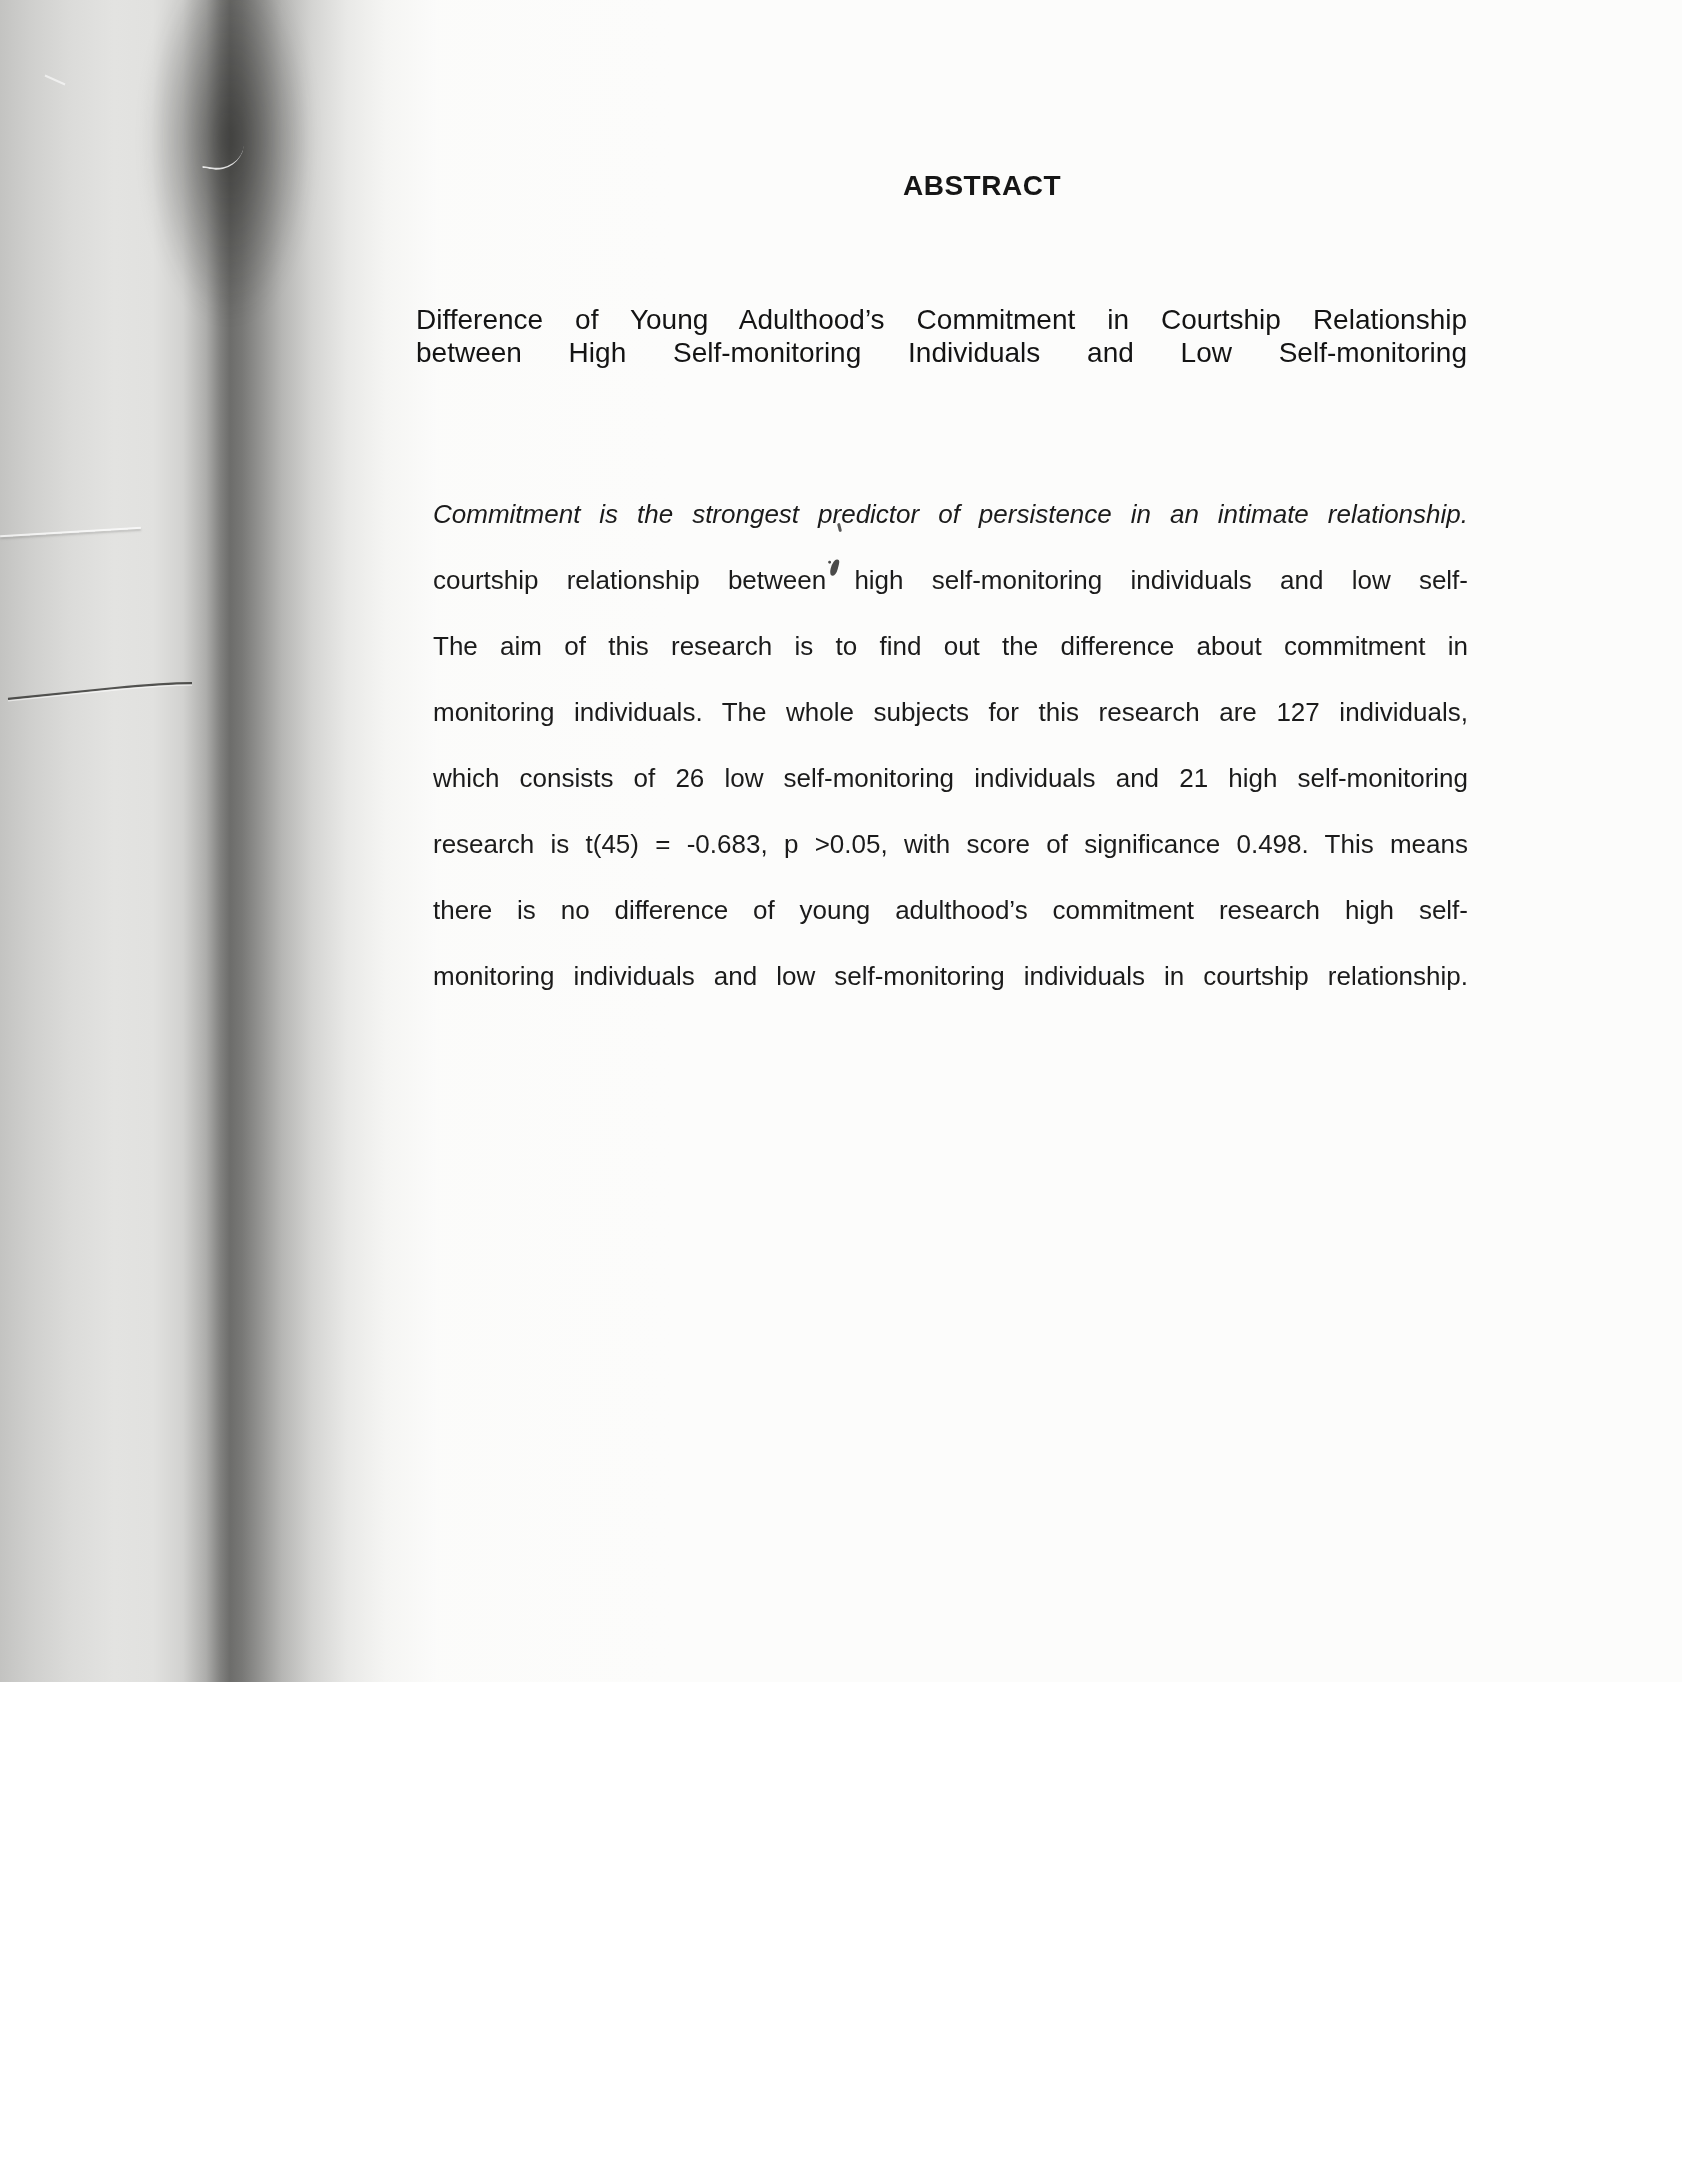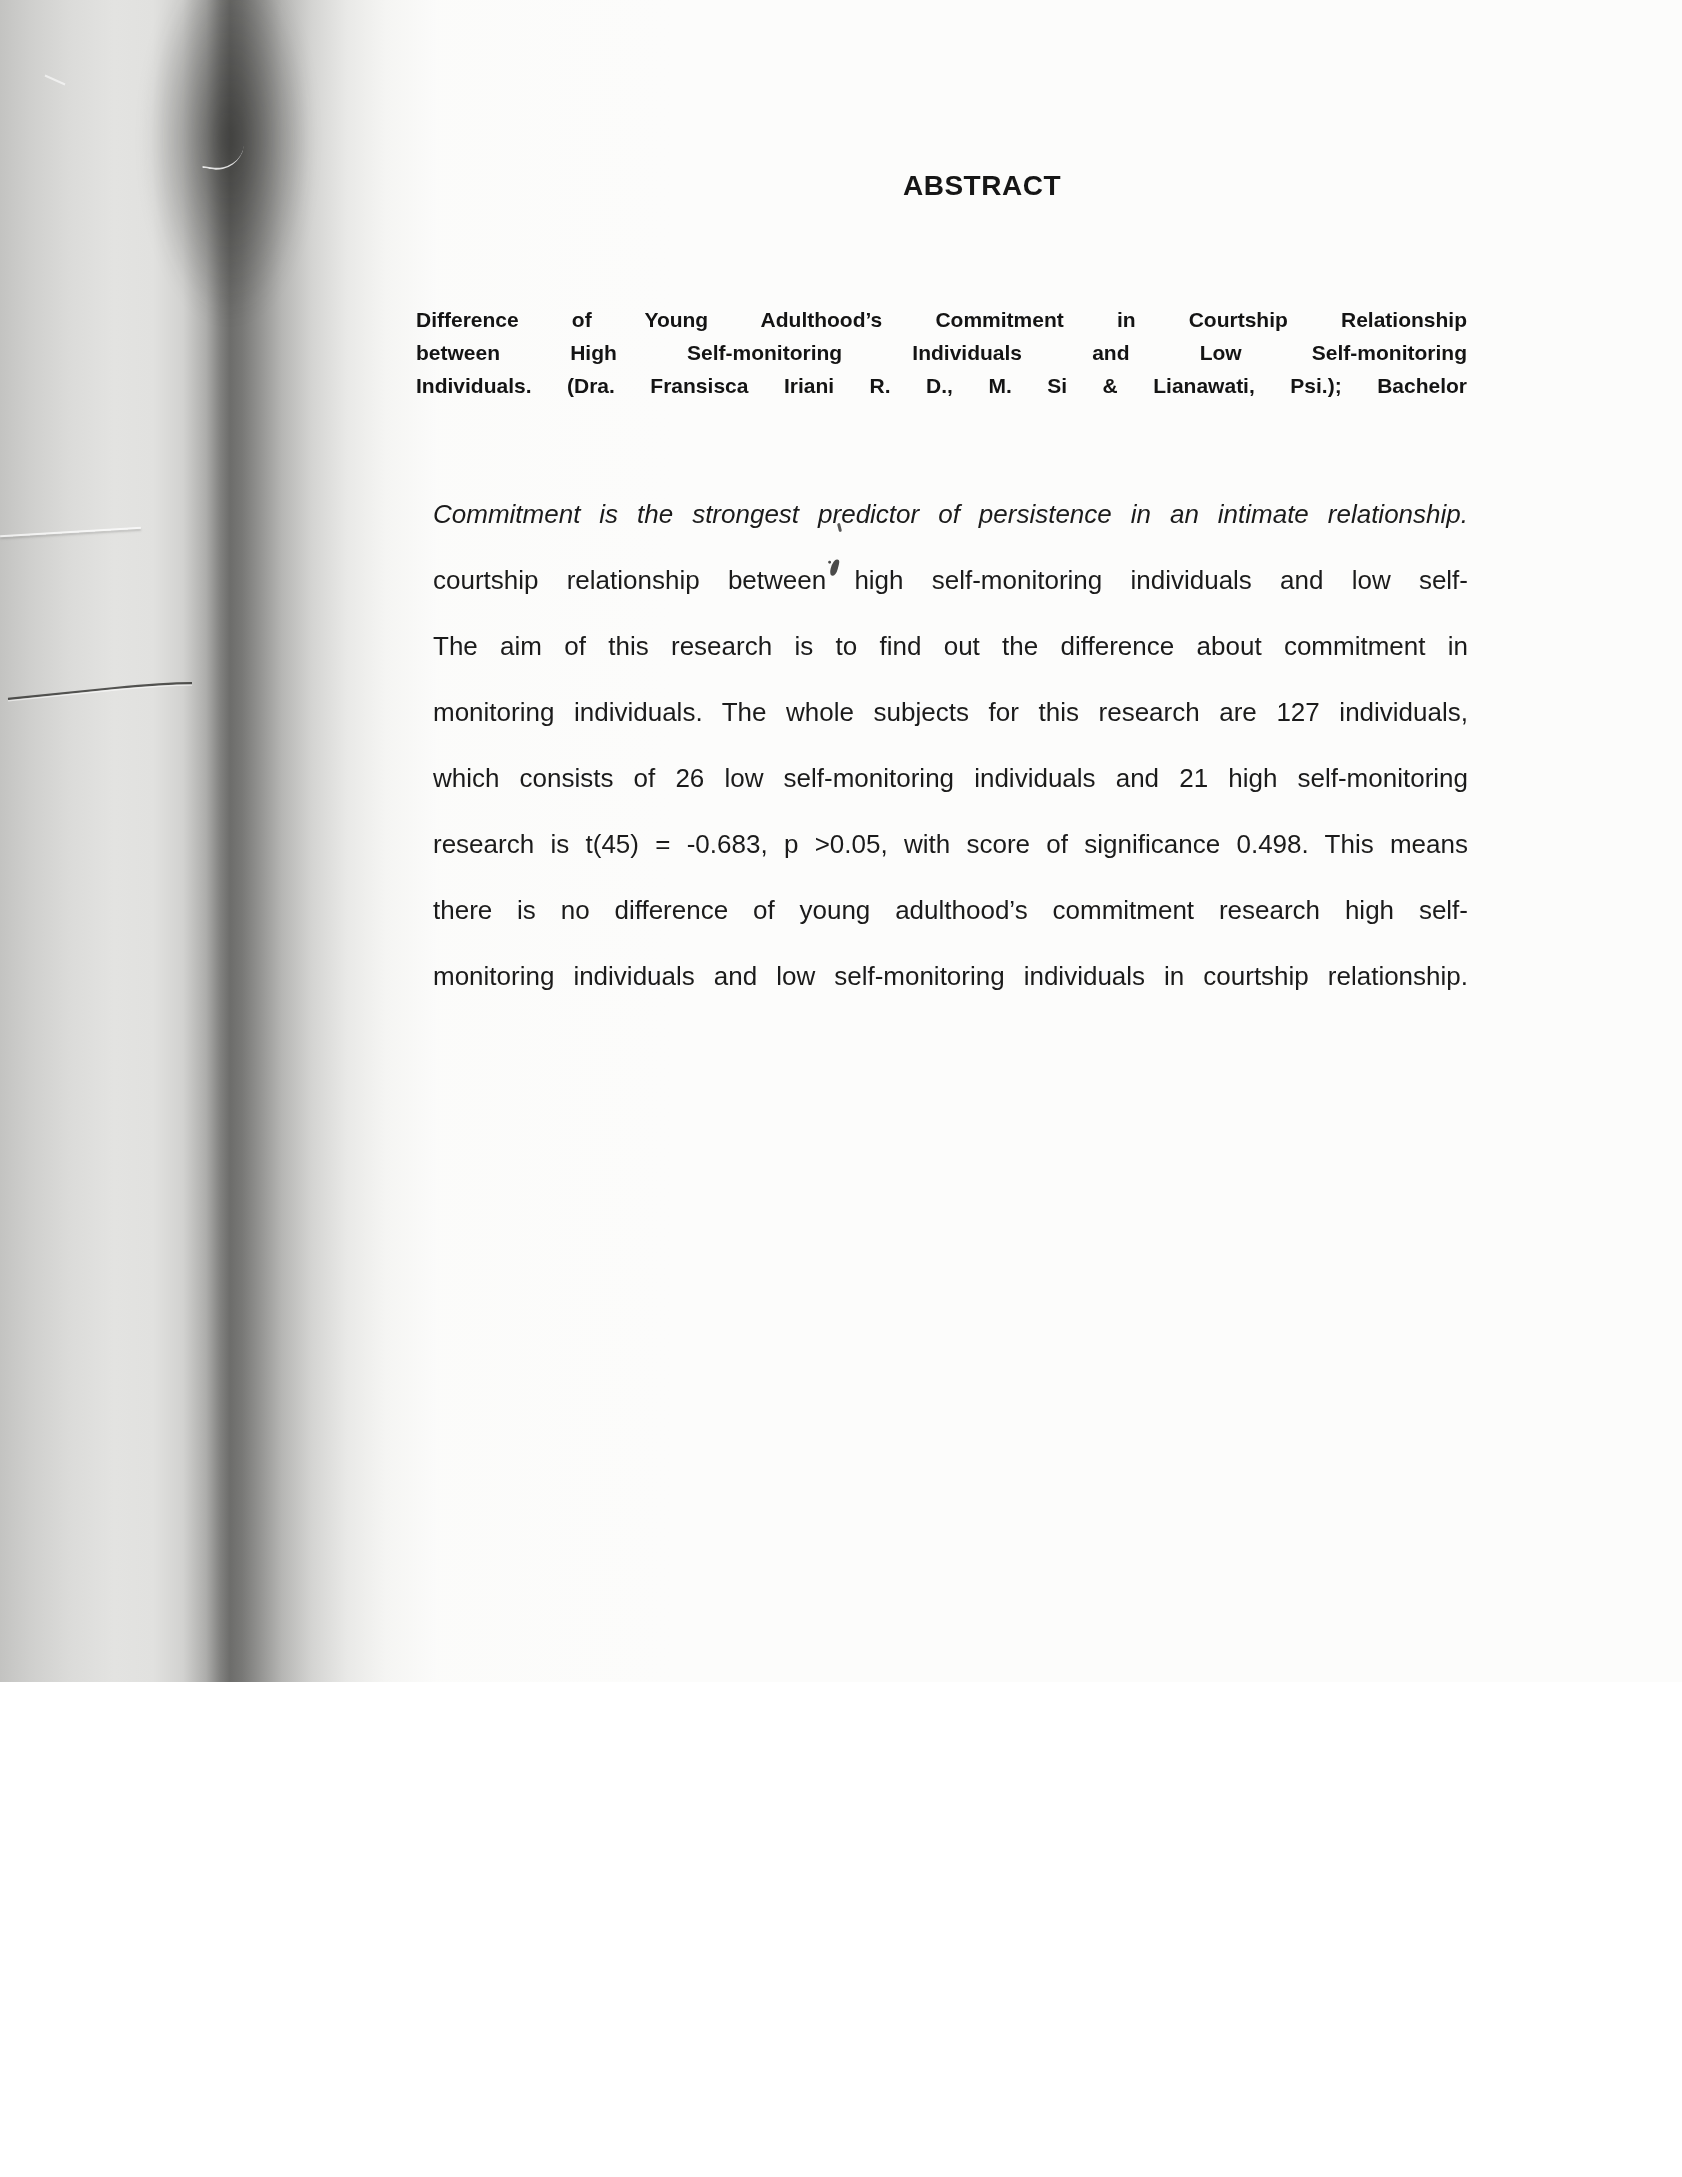--- a/index.html
+++ b/index.html
@@ -121,22 +121,22 @@
     font-weight: bold;
     letter-spacing: 0.5px;
     line-height: 33px;
     white-space: nowrap;
     color: #161616;
   }
   .thesis-title {
     position: absolute;
     left: 416px; top: 303px;
     width: 1051px;
-    font-size: 21px;
-    font-weight: bold;
+    font-size: 28px;
+    font-weight: normal;
     line-height: 33px;
     color: #141414;
   }
   .abstract-body {
     position: absolute;
     left: 433px; top: 481px;
     width: 1035px;
     font-size: 26px;
     line-height: 66px;
     color: #1b1b1b;
@@ -181,21 +181,20 @@
   <div class="scratch-white-left"></div>
   <div class="scratch-white-corner"></div>
   <div class="speck-blot"></div>
   <div class="speck-etail"></div>
 
   <div class="abstract-heading">ABSTRACT</div>
 
   <div class="thesis-title">
     <div class="jline">Difference of Young Adulthood’s Commitment in Courtship Relationship</div>
     <div class="jline">between High Self-monitoring Individuals and Low Self-monitoring</div>
-    <div class="jline">Individuals. (Dra. Fransisca Iriani R. D., M. Si &amp; Lianawati, Psi.); Bachelor</div>
   </div>
 
   <div class="abstract-body">
     <div class="jline iline">Commitment is the strongest predictor of persistence in an intimate relationship.</div>
     <div class="jline">courtship relationship between high self-monitoring individuals and low self-</div>
     <div class="jline">The aim of this research is to find out the difference about commitment in</div>
     <div class="jline">monitoring individuals. The whole subjects for this research are 127 individuals,</div>
     <div class="jline">which consists of 26 low self-monitoring individuals and 21 high self-monitoring</div>
     <div class="jline">research is t(45) = -0.683, p &gt;0.05, with score of significance 0.498. This means</div>
     <div class="jline">there is no difference of young adulthood’s commitment research high self-</div>

